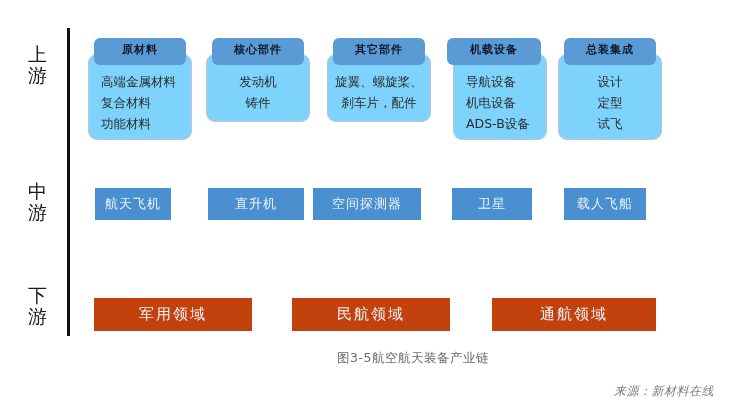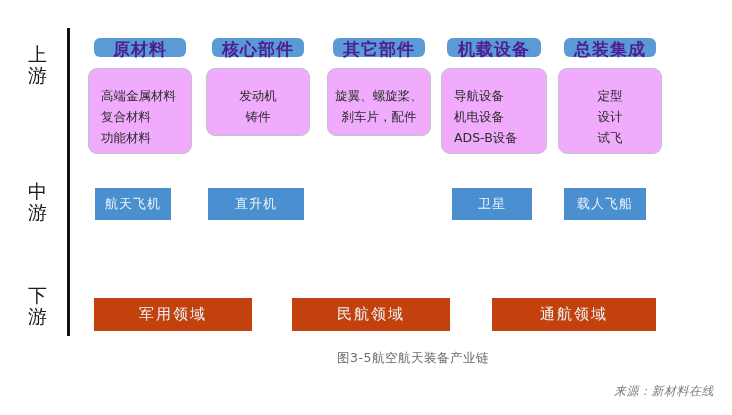--- a/index.html
+++ b/index.html
@@ -44,38 +44,38 @@
   
   .up-card {
     position: absolute;
     top: 38px;
   }
   .up-card .card-head {
     position: absolute;
     left: 6px;
     top: 0;
     right: 6px;
-    height: 19px;
+    height: 27px;
     background: #5b9bd5;
     border-radius: 6px;
-    color: #4c1d95;
-    font-size: 17px;
+    color: #0f172a;
+    font-size: 11px;
     line-height: 23px;
     text-align: center;
     letter-spacing: 1px;
     z-index: 2;
     font-family: "DejaVu Sans", sans-serif;
     font-weight: bold;
   }
   .up-card .card-body {
     position: absolute;
     left: 0;
-    top: 30px;
+    top: 16px;
     right: 0;
-    background: #f0abfc;
+    background: #7dd3fc;
     border: 1px solid #bfc4c9;
     border-radius: 9px;
     box-sizing: border-box;
     padding: 16px 6px 24px 6px;
     z-index: 1;
   }
   .up-card .card-body .line {
     font-size: 12.5px;
     line-height: 21px;
     color: #2b2b2b;
@@ -177,38 +177,39 @@
   <div class="up-card" style="left:327px; width:104px; height:82px;">
     <div class="card-head">其它部件</div>
     <div class="card-body body-center" style="height:68px;">
       <div class="line">旋翼、螺旋桨、</div>
       <div class="line">刹车片，配件</div>
     </div>
   </div>
 
   <div class="up-card" style="left:441px; width:106px; height:100px;">
     <div class="card-head">机载设备</div>
-    <div class="card-body body-left" style="height:86px;">
+    <div class="card-body body-left" style="height:86px;margin-left:12px;">
       <div class="line">导航设备</div>
       <div class="line">机电设备</div>
       <div class="line">ADS-B设备</div>
     </div>
   </div>
 
   <div class="up-card" style="left:558px; width:104px; height:100px;">
     <div class="card-head">总装集成</div>
     <div class="card-body body-center" style="height:86px;">
+      <div class="line">设计</div>
       <div class="line">定型</div>
-      <div class="line">设计</div>
       <div class="line">试飞</div>
     </div>
   </div>
 
   <div class="mid-chip" style="left:95px;  width:76px;">航天飞机</div>
   <div class="mid-chip" style="left:208px; width:96px;">直升机</div>
+  <div class="mid-chip" style="left:313px; width:108px;">空间探测器</div>
   <div class="mid-chip" style="left:452px; width:80px;">卫星</div>
   <div class="mid-chip" style="left:564px; width:82px;">载人飞船</div>
 
   <div class="down-bar" style="left:94px;  width:158px;">军用领域</div>
   <div class="down-bar" style="left:292px; width:158px;">民航领域</div>
   <div class="down-bar" style="left:492px; width:164px;">通航领域</div>
 
   <div id="figure-caption">图3-5航空航天装备产业链</div>
   <div id="source-note">来源：新材料在线</div>
 

